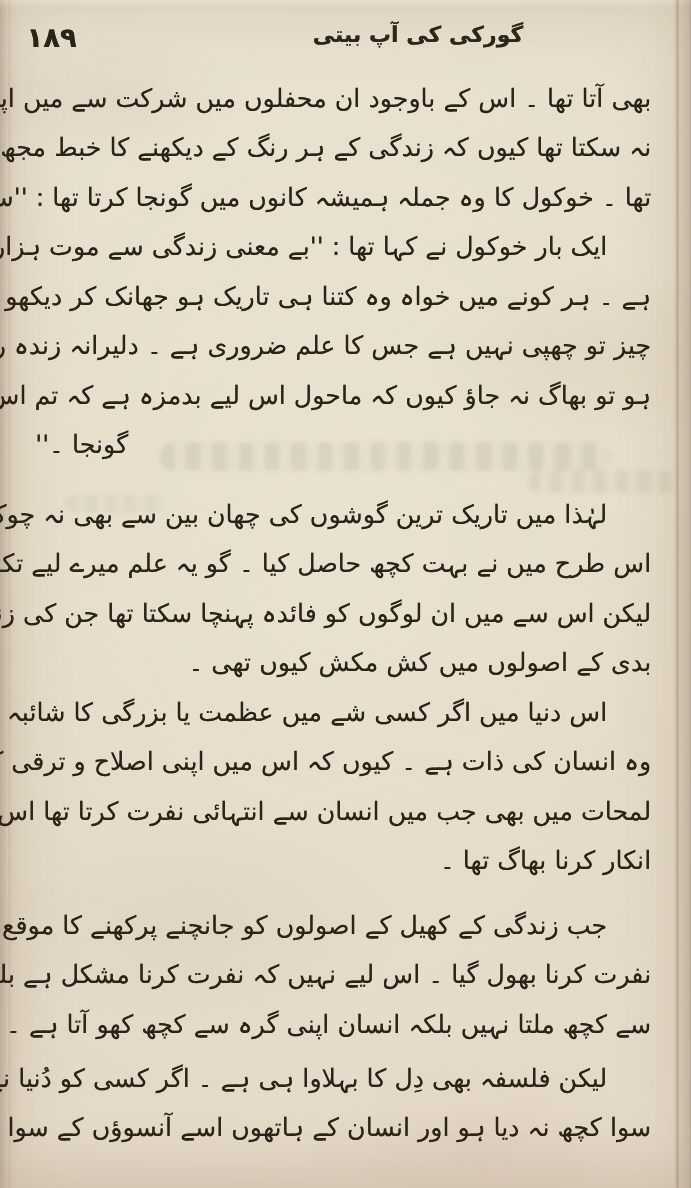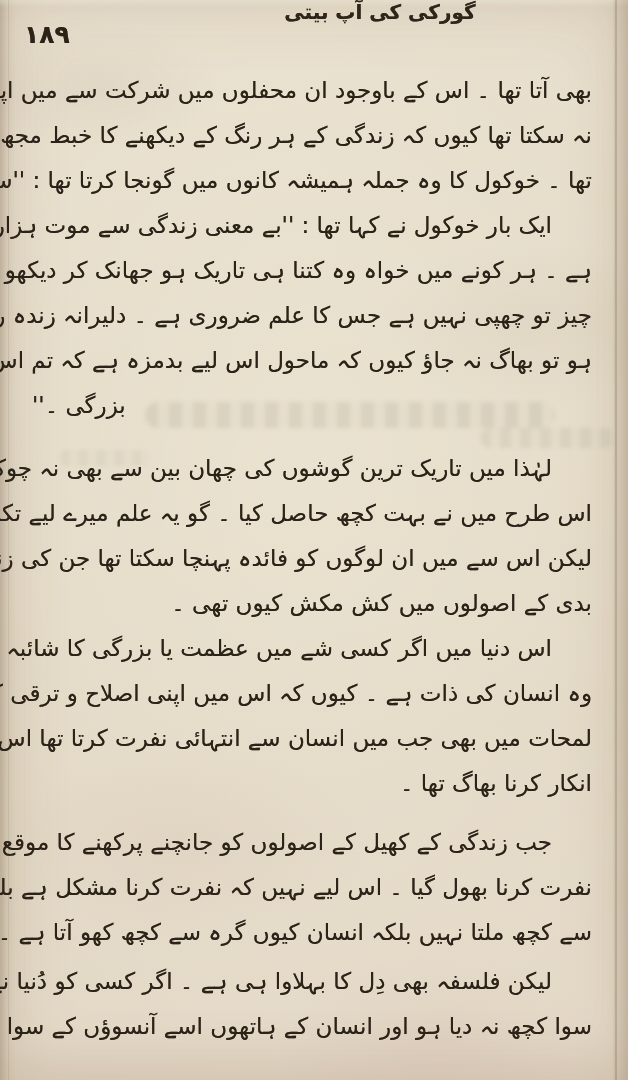--- a/index.html
+++ b/index.html
@@ -28,21 +28,21 @@
   .edge-strip{position:absolute;top:0;bottom:0;right:0;width:11px;
     background:linear-gradient(90deg, rgba(150,130,105,.10), rgba(120,100,80,.22));}
   .gutter-line{position:absolute;top:0;bottom:0;left:8px;width:1px;background:rgba(110,90,65,.12);}
 
   .page-number{
     position:absolute;top:20px;left:24px;width:60px;
     font-size:25px;font-weight:bold;color:#2b2318;text-align:left;
     letter-spacing:2px;text-shadow:0 0 .6px rgba(43,35,24,.7);
   }
   .header-title{
-    position:absolute;top:0;left:230px;width:300px;
+    position:absolute;top:19px;left:230px;width:300px;
     text-align:center;font-size:20px;font-weight:bold;color:#2e261a;
     text-shadow:0 0 .5px rgba(46,38,26,.7);
   }
 
   .text-block{
     position:absolute;top:68px;right:36px;left:32px;
     direction:rtl;color:#2b2318;
     font-size:23px;
     text-shadow:0 0 .5px rgba(43,35,24,.65);
   }
@@ -85,41 +85,41 @@
       <div class="line">بھی آتا تھا ۔ اس کے باوجود ان محفلوں میں شرکت سے میں اپنے آپ کو روک</div>
       <div class="line">نہ سکتا تھا کیوں کہ زندگی کے ہر رنگ کے دیکھنے کا خبط مجھ پر بُری طرح سوار</div>
       <div class="line">تھا ۔ خوکول کا وہ جملہ ہمیشہ کانوں میں گونجا کرتا تھا : ''سب کچھ جاننا سمجھنا چاہیے''</div>
     </div>
 
     <div class="para gap-lg">
       <div class="line indent">ایک بار خوکول نے کہا تھا : ''بے معنی زندگی سے موت ہزار درجہ بہتر</div>
       <div class="line">ہے ۔ ہر کونے میں خواہ وہ کتنا ہی تاریک ہو جھانک کر دیکھو کہ اس میں کوئی ایسی</div>
       <div class="line">چیز تو چھپی نہیں ہے جس کا علم ضروری ہے ۔ دلیرانہ زندہ رہو اور اگر کوئی بدمزگی پیدا</div>
       <div class="line">ہو تو بھاگ نہ جاؤ کیوں کہ ماحول اس لیے بدمزہ ہے کہ تم اس کے ہر پہلو کو نہیں</div>
-      <div class="line last-left">بزرگی ۔''</div>
+      <div class="line last-left">گونجا ۔''</div>
     </div>
 
     <div class="para">
       <div class="line indent">لہٰذا میں تاریک ترین گوشوں کی چھان بین سے بھی نہ چوکتا تھا ۔ اور</div>
       <div class="line">اس طرح میں نے بہت کچھ حاصل کیا ۔ گو یہ علم میرے لیے تکلیف دہ تھا</div>
       <div class="line">لیکن اس سے میں ان لوگوں کو فائدہ پہنچا سکتا تھا جن کی زندگی میں نیکی و</div>
       <div class="line last-right">بدی کے اصولوں میں کش مکش کیوں تھی ۔</div>
     </div>
 
     <div class="para gap-md">
       <div class="line indent">اس دنیا میں اگر کسی شے میں عظمت یا بزرگی کا شائبہ بھی ہو سکتا ہے تو</div>
       <div class="line">وہ انسان کی ذات ہے ۔ کیوں کہ اس میں اپنی اصلاح و ترقی کا جوہر ہے ۔ اور ایسے</div>
       <div class="line">لمحات میں بھی جب میں انسان سے انتہائی نفرت کرتا تھا اس کی برتری سے</div>
       <div class="line last-right">انکار کرنا بھاگ تھا ۔</div>
     </div>
 
     <div class="para gap-sm">
       <div class="line indent">جب زندگی کے کھیل کے اصولوں کو جانچنے پرکھنے کا موقع ملا تو میں</div>
       <div class="line">نفرت کرنا بھول گیا ۔ اس لیے نہیں کہ نفرت کرنا مشکل ہے بلکہ اس لیے کہ نفرت</div>
-      <div class="line last-right">سے کچھ ملتا نہیں بلکہ انسان کیوں گرہ سے کچھ کھو آتا ہے ۔</div>
+      <div class="line last-right">سے کچھ ملتا نہیں بلکہ انسان اپنی گرہ سے کچھ کھو آتا ہے ۔</div>
     </div>
 
     <div class="para">
       <div class="line indent">لیکن فلسفہ بھی دِل کا بہلاوا ہی ہے ۔ اگر کسی کو دُنیا نے رنج و غم کے</div>
       <div class="line">سوا کچھ نہ دیا ہو اور انسان کے ہاتھوں اسے آنسوؤں کے سوا کچھ نہ ملا ہو تو</div>
     </div>
 
   </div>
 
   <div class="ghost g1"></div>

